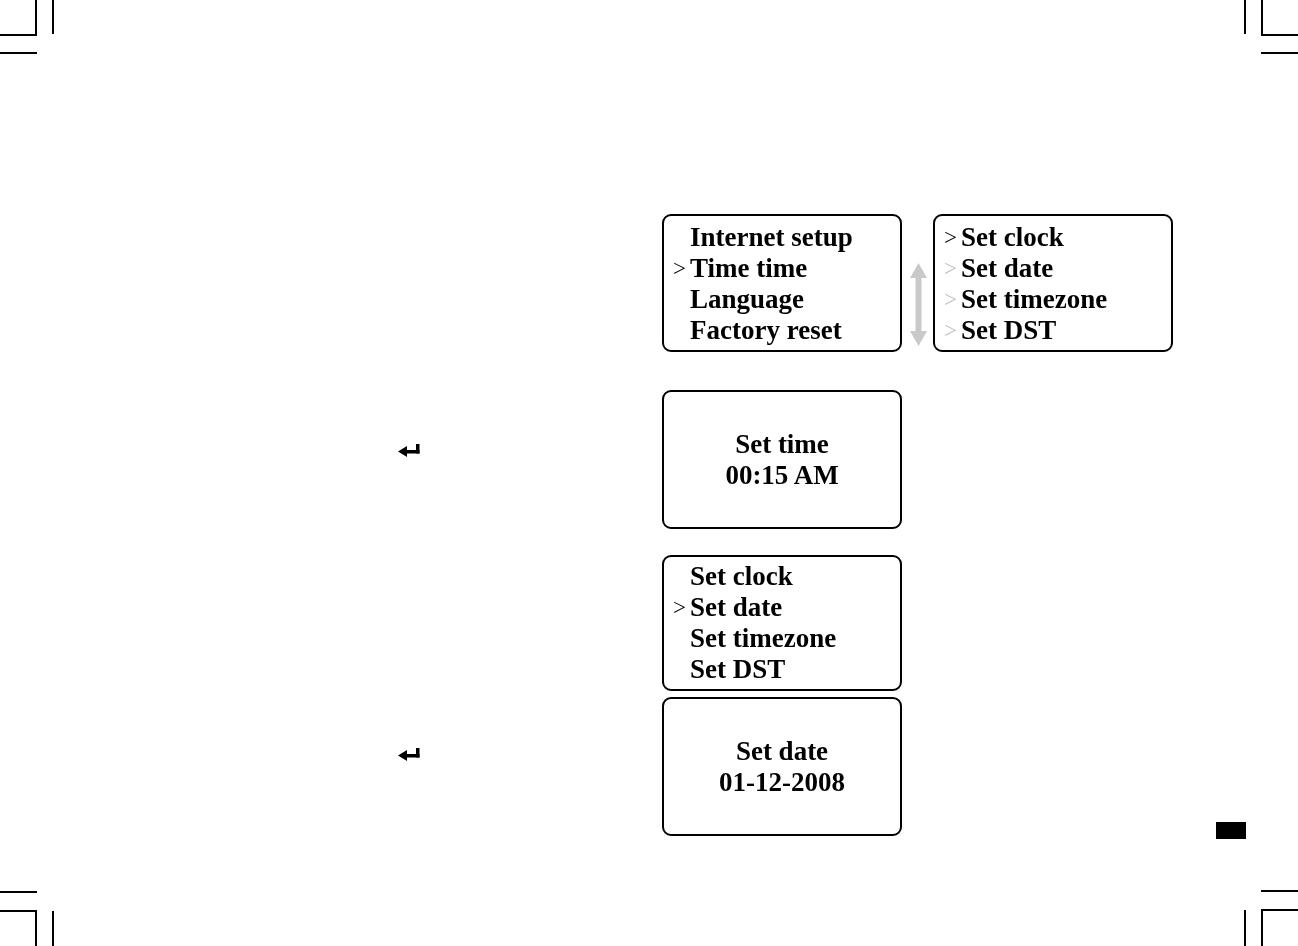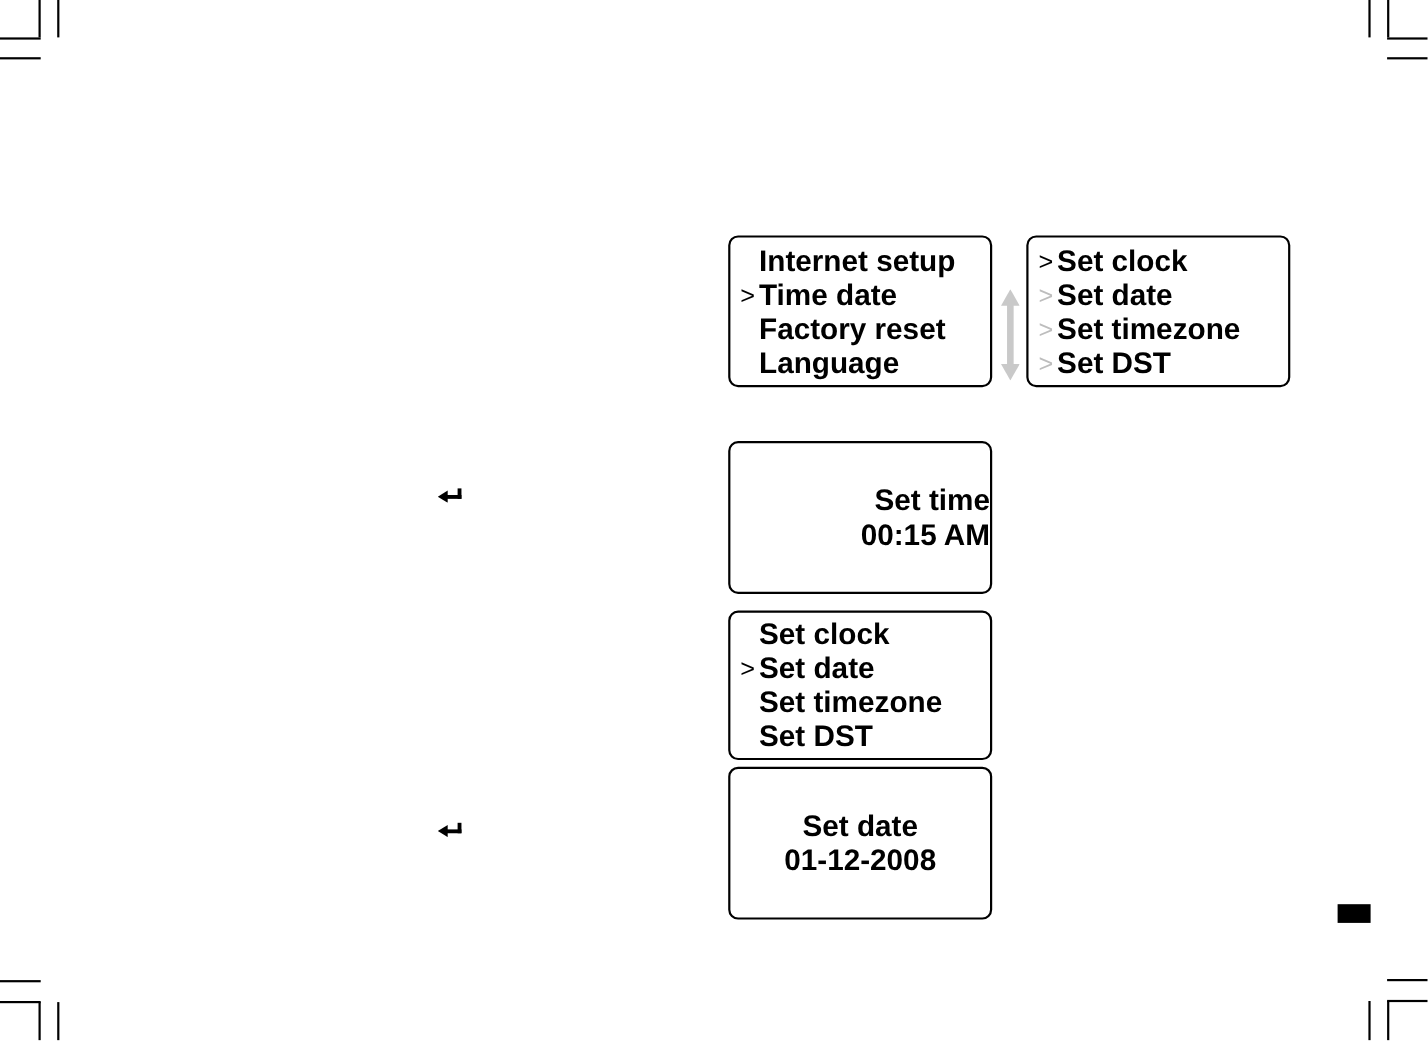--- a/index.html
+++ b/index.html
@@ -2,21 +2,21 @@
 <html><head>
 <meta charset="utf-8">
 <style>
   html, body { margin: 0; padding: 0; background: #ffffff; }
   .page {
     position: relative;
     width: 1298px;
     height: 946px;
     background: #ffffff;
     overflow: hidden;
-    font-family: Liberation Sans, sans-serif;
+    font-family: Liberation Serif, serif;
     color: #000;
   }
   
   .cm { position: absolute; background: #000; }
 
   
   .lcd {
     position: absolute;
     box-sizing: border-box;
     border: 2px solid #000;
@@ -90,29 +90,29 @@
   <div class="cm" style="left:1244px;top:910px;width:2px;height:36px"></div>
   <div class="cm" style="left:1261px;top:910px;width:2px;height:36px"></div>
 
   <div class="lcd menu" style="left:662px;top:214px;width:240px;height:138px;">
     <div class="menu-row">
       <span class="cursor-cell"></span>
       <span class="menu-label">Internet setup</span>
     </div>
     <div class="menu-row">
       <span class="cursor-cell cursor-active">&gt;</span>
-      <span class="menu-label">Time date</span>
+      <span class="menu-label">Time time</span>
+    </div>
+    <div class="menu-row">
+      <span class="cursor-cell"></span>
+      <span class="menu-label">Language</span>
     </div>
     <div class="menu-row">
       <span class="cursor-cell"></span>
       <span class="menu-label">Factory reset</span>
-    </div>
-    <div class="menu-row">
-      <span class="cursor-cell"></span>
-      <span class="menu-label">Language</span>
     </div>
   </div>
 
   <svg class="abs" style="left:910px;top:263px;" width="17" height="83" viewBox="0 0 17 83">
     <polygon points="8.5,0 0,15 17,15" fill="#c9c9c9"></polygon>
     <rect x="5.5" y="14" width="6" height="55" fill="#c9c9c9"></rect>
     <polygon points="8.5,83 0,68 17,68" fill="#c9c9c9"></polygon>
   </svg>
 
   <div class="lcd menu" style="left:933px;top:214px;width:240px;height:138px;">
@@ -133,21 +133,21 @@
       <span class="menu-label">Set DST</span>
     </div>
   </div>
 
   <svg class="abs" style="left:398px;top:441px;" width="24" height="16" viewBox="0 0 24 16">
     <polygon points="0,10.5 9,5 9,16" fill="#000"></polygon>
     <rect x="8" y="9" width="13.5" height="3.5" fill="#000"></rect>
     <rect x="18" y="3" width="3.5" height="9.5" fill="#000"></rect>
   </svg>
 
-  <div class="lcd value-screen" style="left:662px;top:401px;width:240px;height:139px;align-items:flex-end;">
+  <div class="lcd value-screen" style="left:662px;top:390px;width:240px;height:139px;">
     <div class="value-line">Set time</div>
     <div class="value-line">00:15 AM</div>
   </div>
 
   <div class="lcd menu" style="left:662px;top:555px;width:240px;height:136px;padding-top:4px;">
     <div class="menu-row">
       <span class="cursor-cell"></span>
       <span class="menu-label">Set clock</span>
     </div>
     <div class="menu-row">

